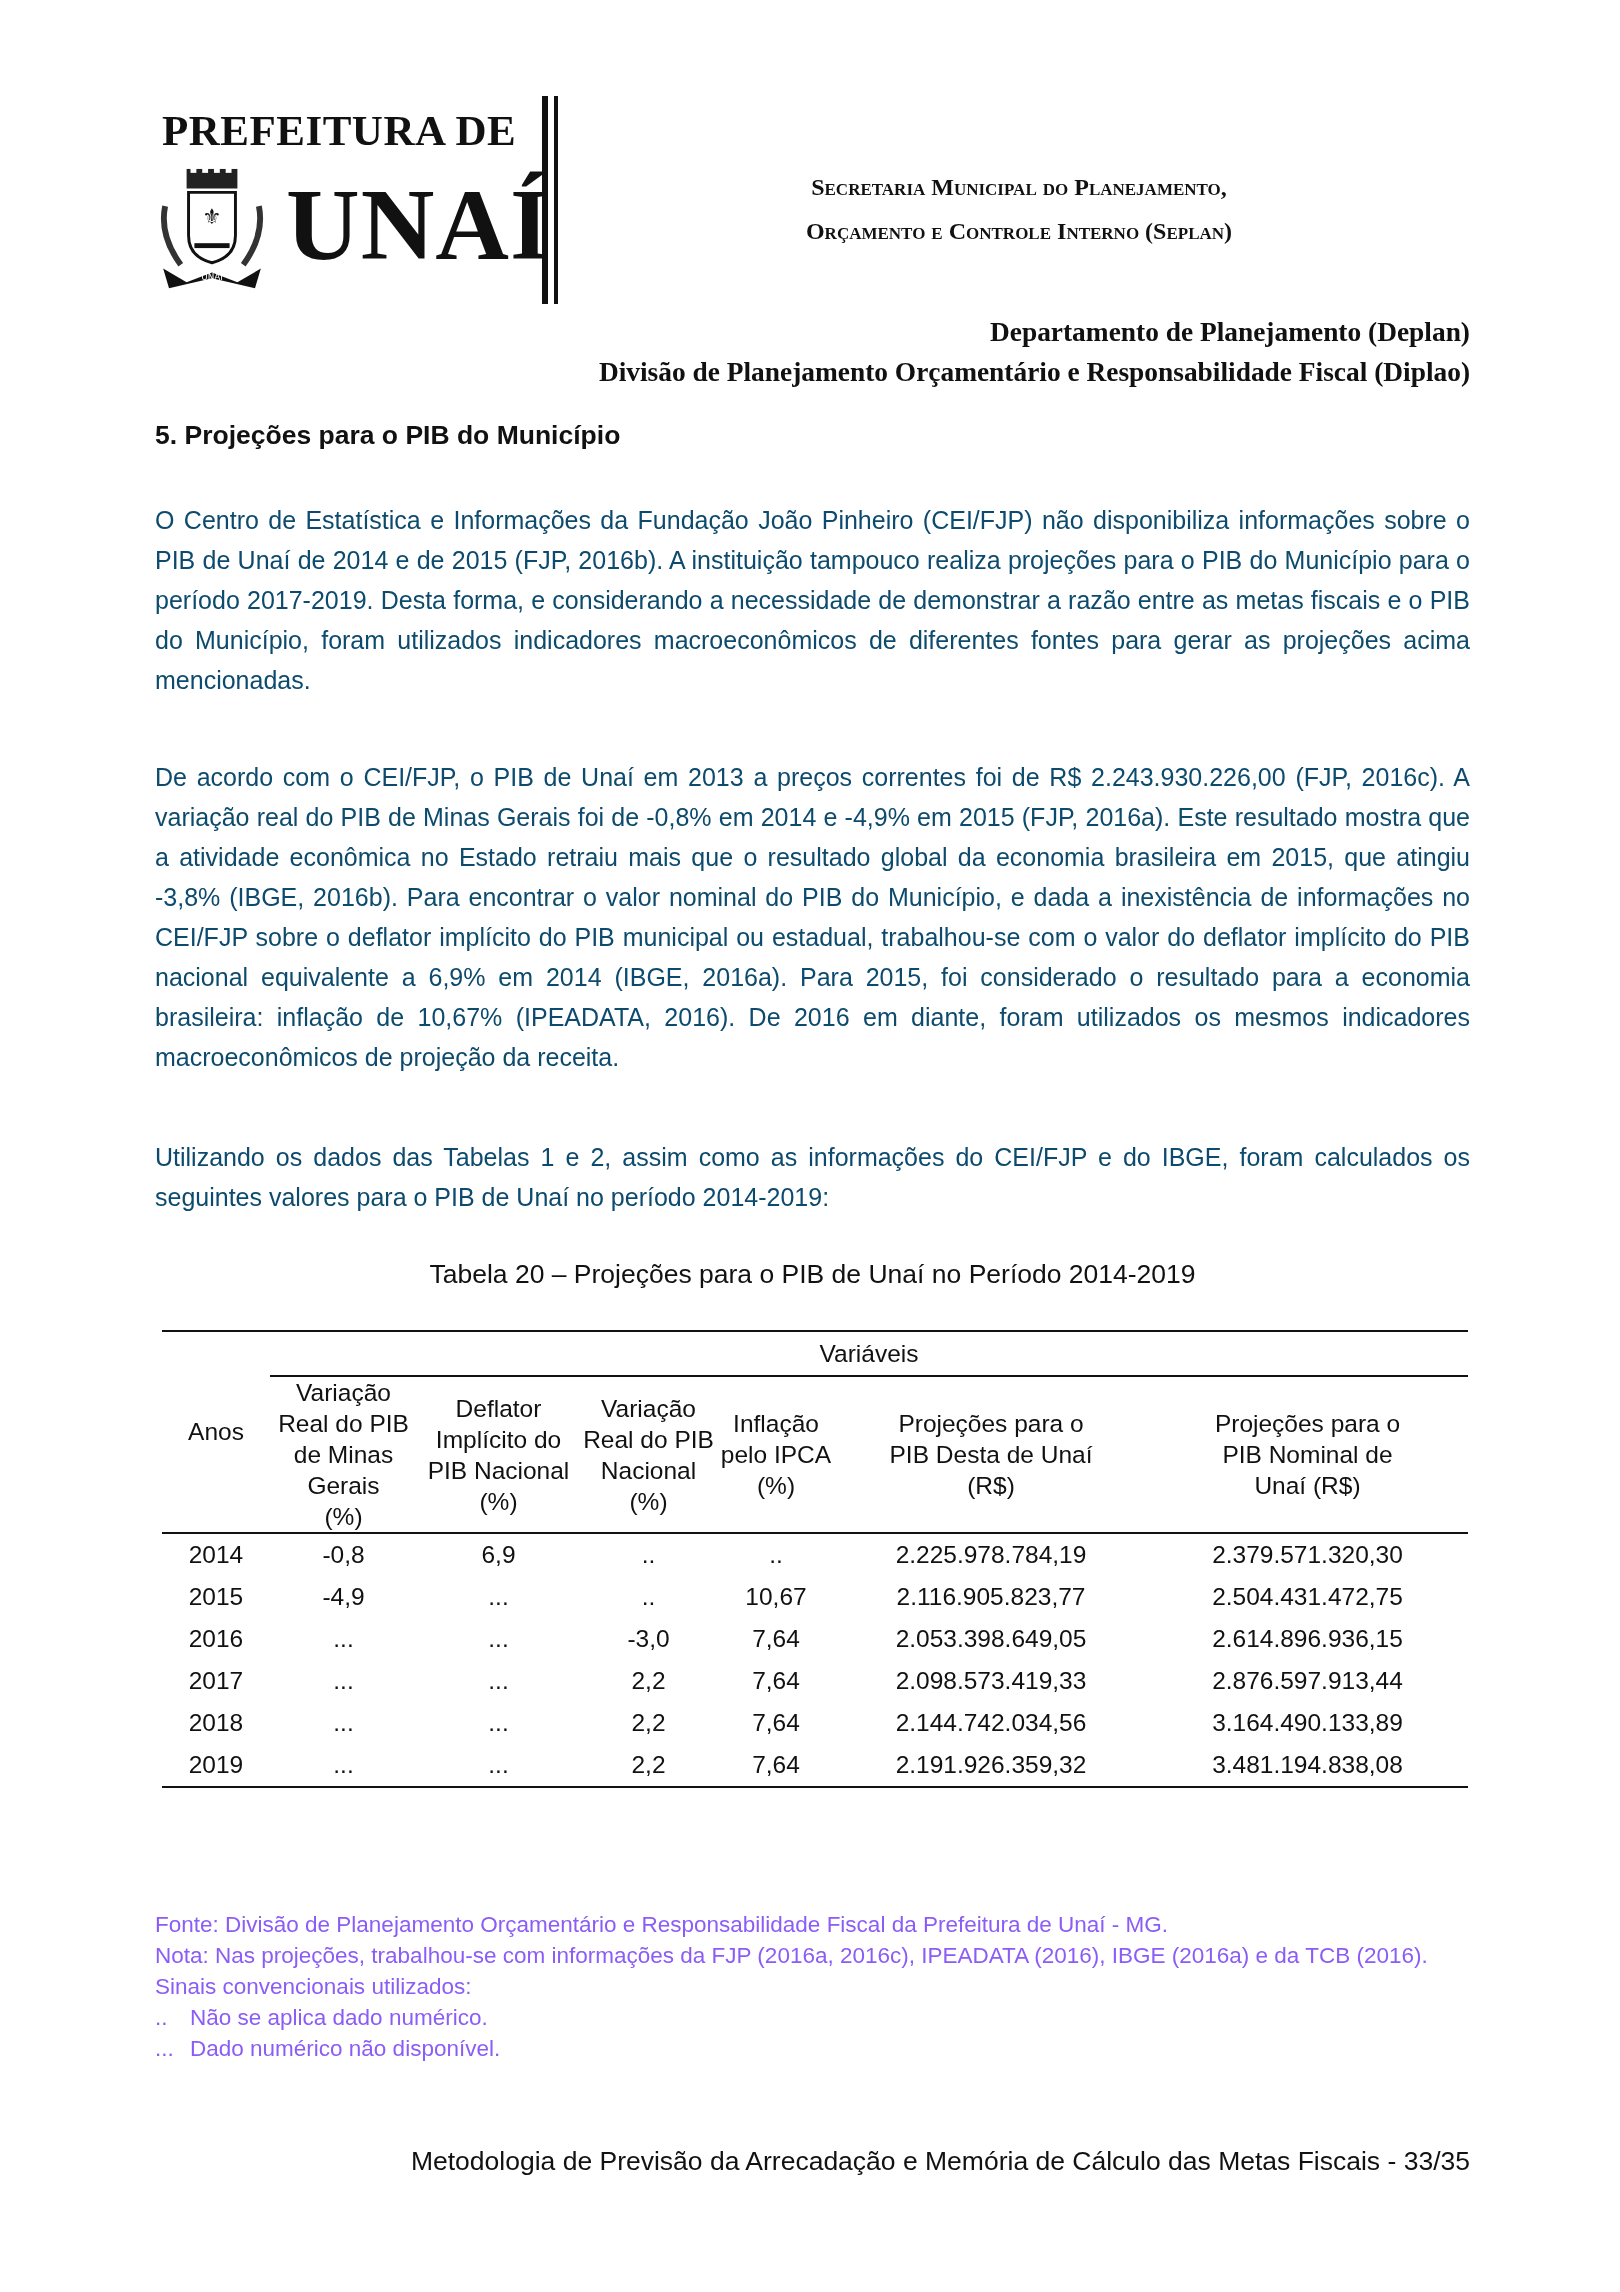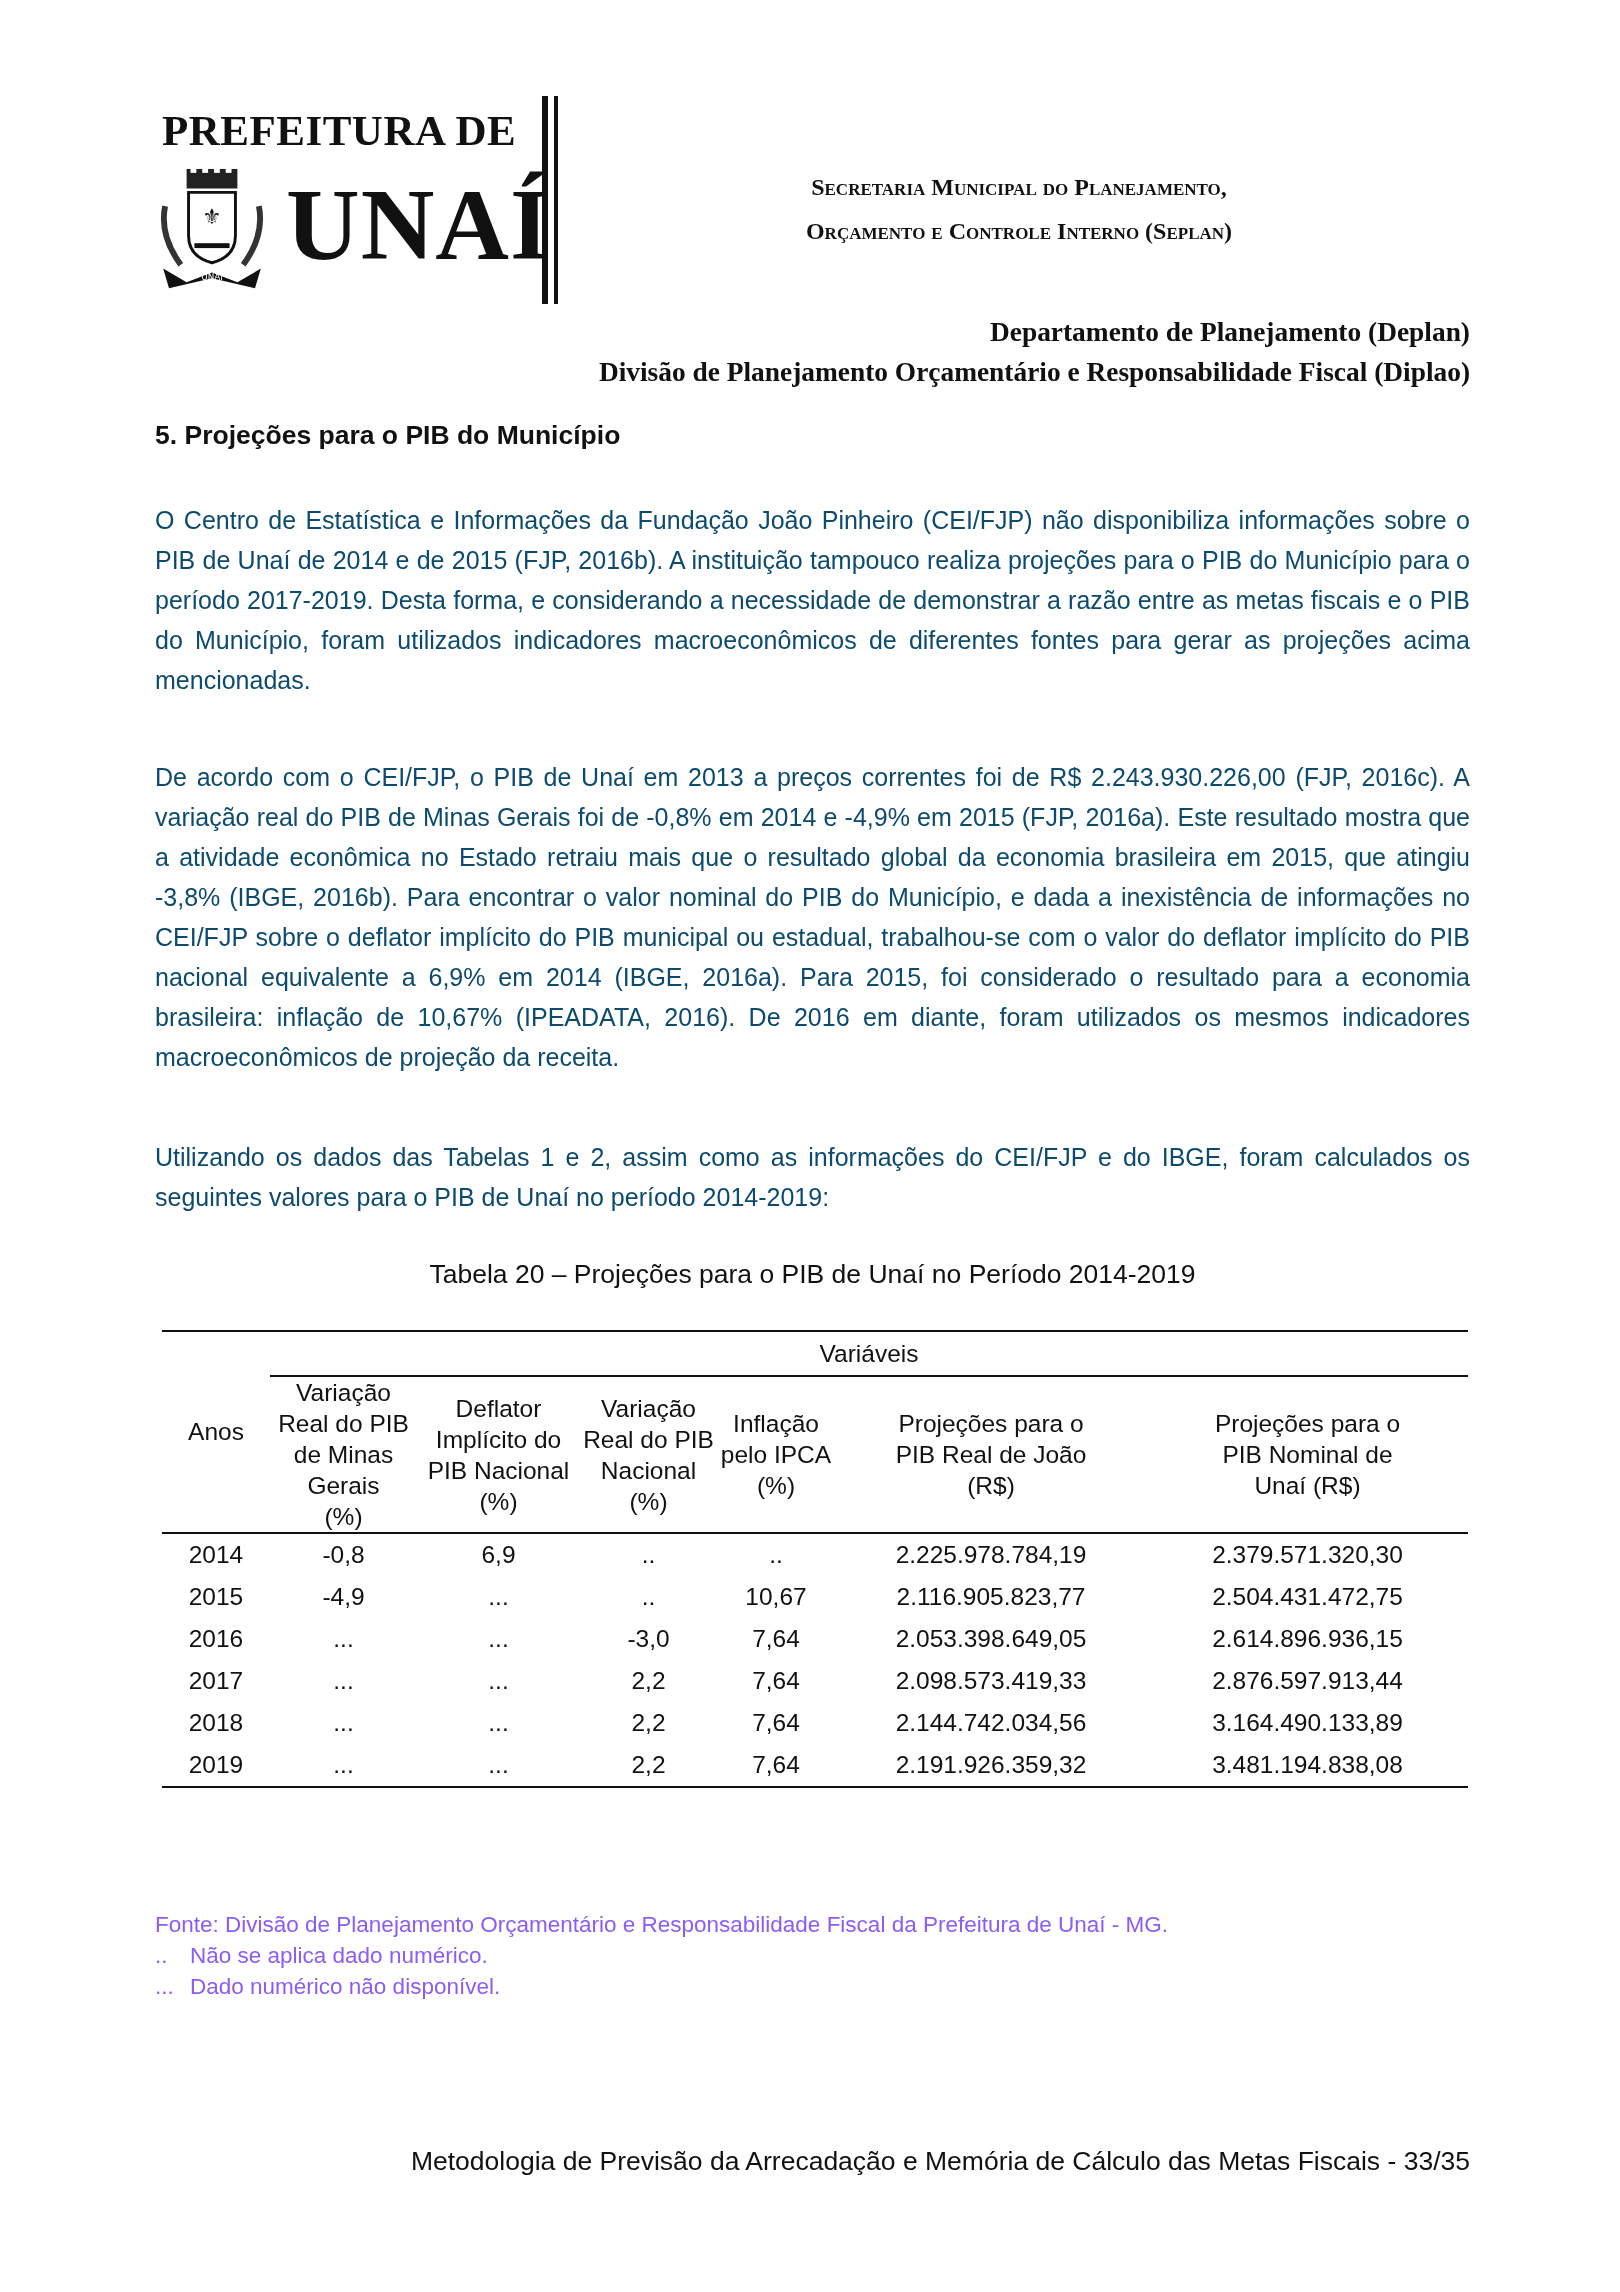--- a/index.html
+++ b/index.html
@@ -124,21 +124,21 @@
         <div>Nacional</div>
         <div>(%)</div>
       </td>
       <td class="h-col">
         <div>Inflação</div>
         <div>pelo IPCA</div>
         <div>(%)</div>
       </td>
       <td class="h-col">
         <div>Projeções para o</div>
-        <div>PIB Real de João</div>
+        <div>PIB Desta de Unaí</div>
         <div>(R$)</div>
       </td>
       <td class="h-col">
         <div>Projeções para o</div>
         <div>PIB Nominal de</div>
         <div>Unaí (R$)</div>
       </td>
     </tr>
 
     <tr class="row">
@@ -194,20 +194,21 @@
       <td>7,64</td>
       <td>2.191.926.359,32</td>
       <td>3.481.194.838,08</td>
     </tr>
   </tbody>
     </table>
 </div>
 
 <div class="abs notes">
   <div>Fonte: Divisão de Planejamento Orçamentário e Responsabilidade Fiscal da Prefeitura de Unaí - MG.</div>
+  <div>Nota: Nas projeções, trabalhou-se com informações da FJP (2016a, 2016c), IPEADATA (2016), IBGE (2016a) e da TCB (2016). Sinais convencionais utilizados:</div>
   <div class="legend-row">
     <span class="sym">..</span>
     <span>Não se aplica dado numérico.</span>
   </div>
   <div class="legend-row">
     <span class="sym">...</span>
     <span>Dado numérico não disponível.</span>
   </div>
 </div>
 

